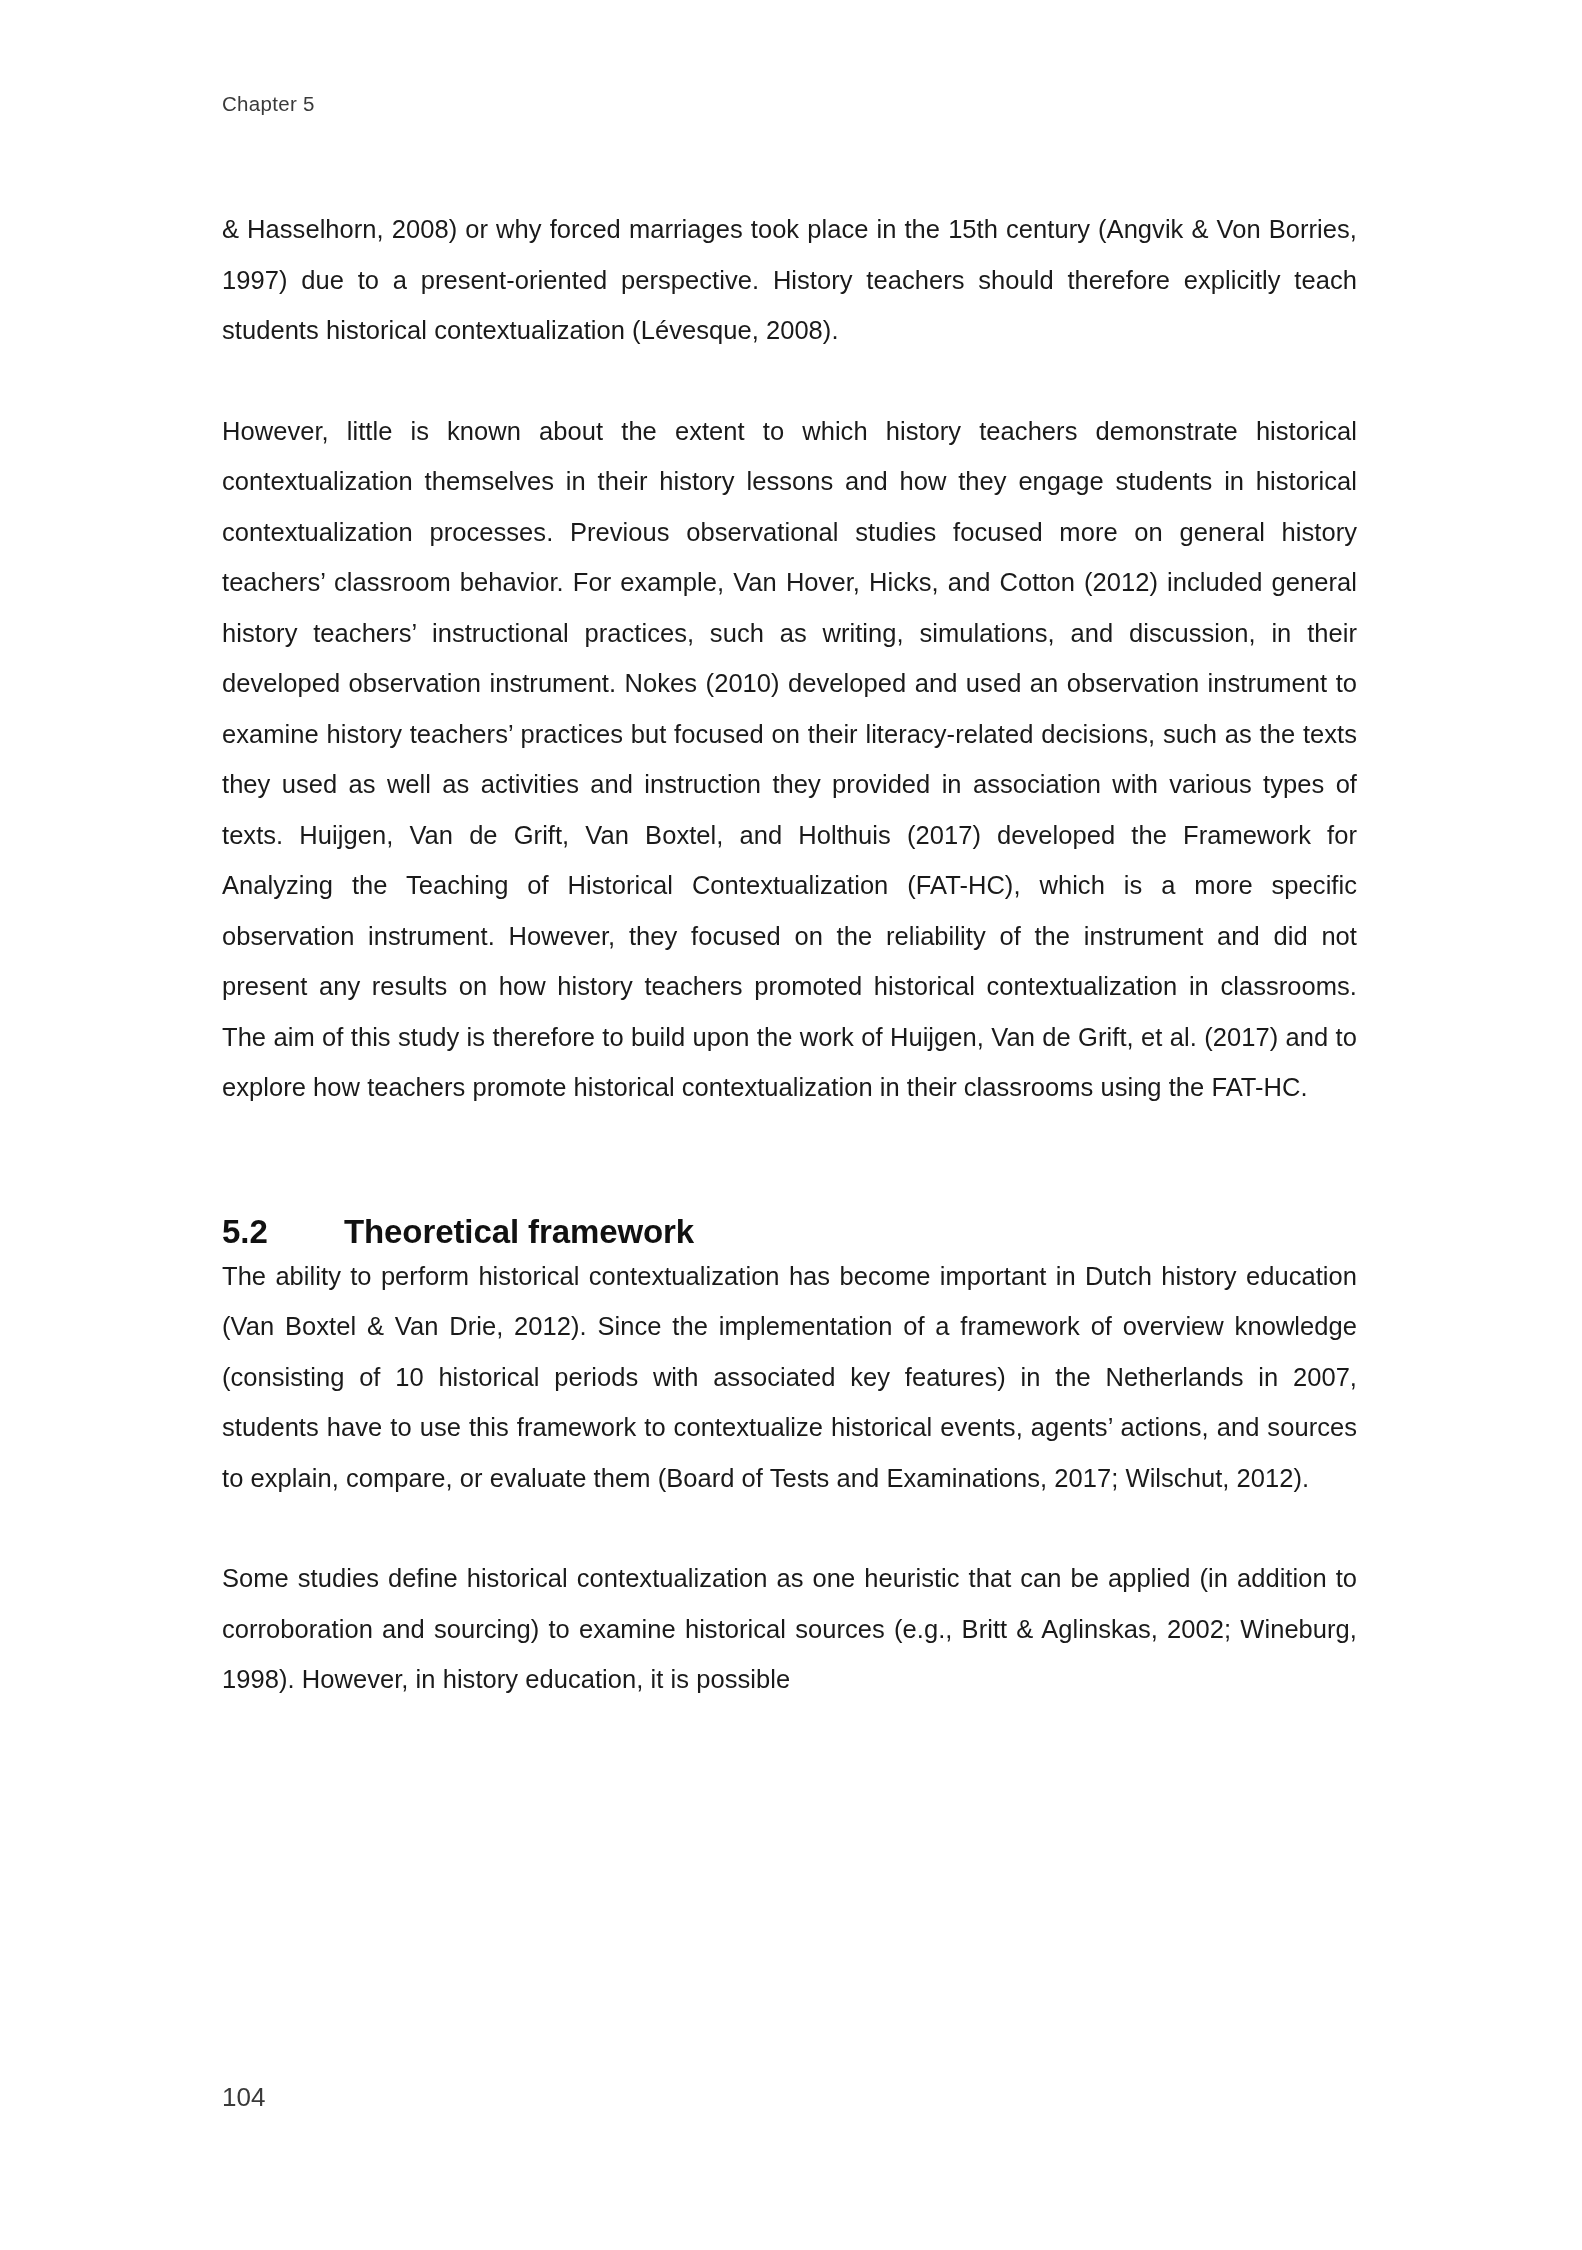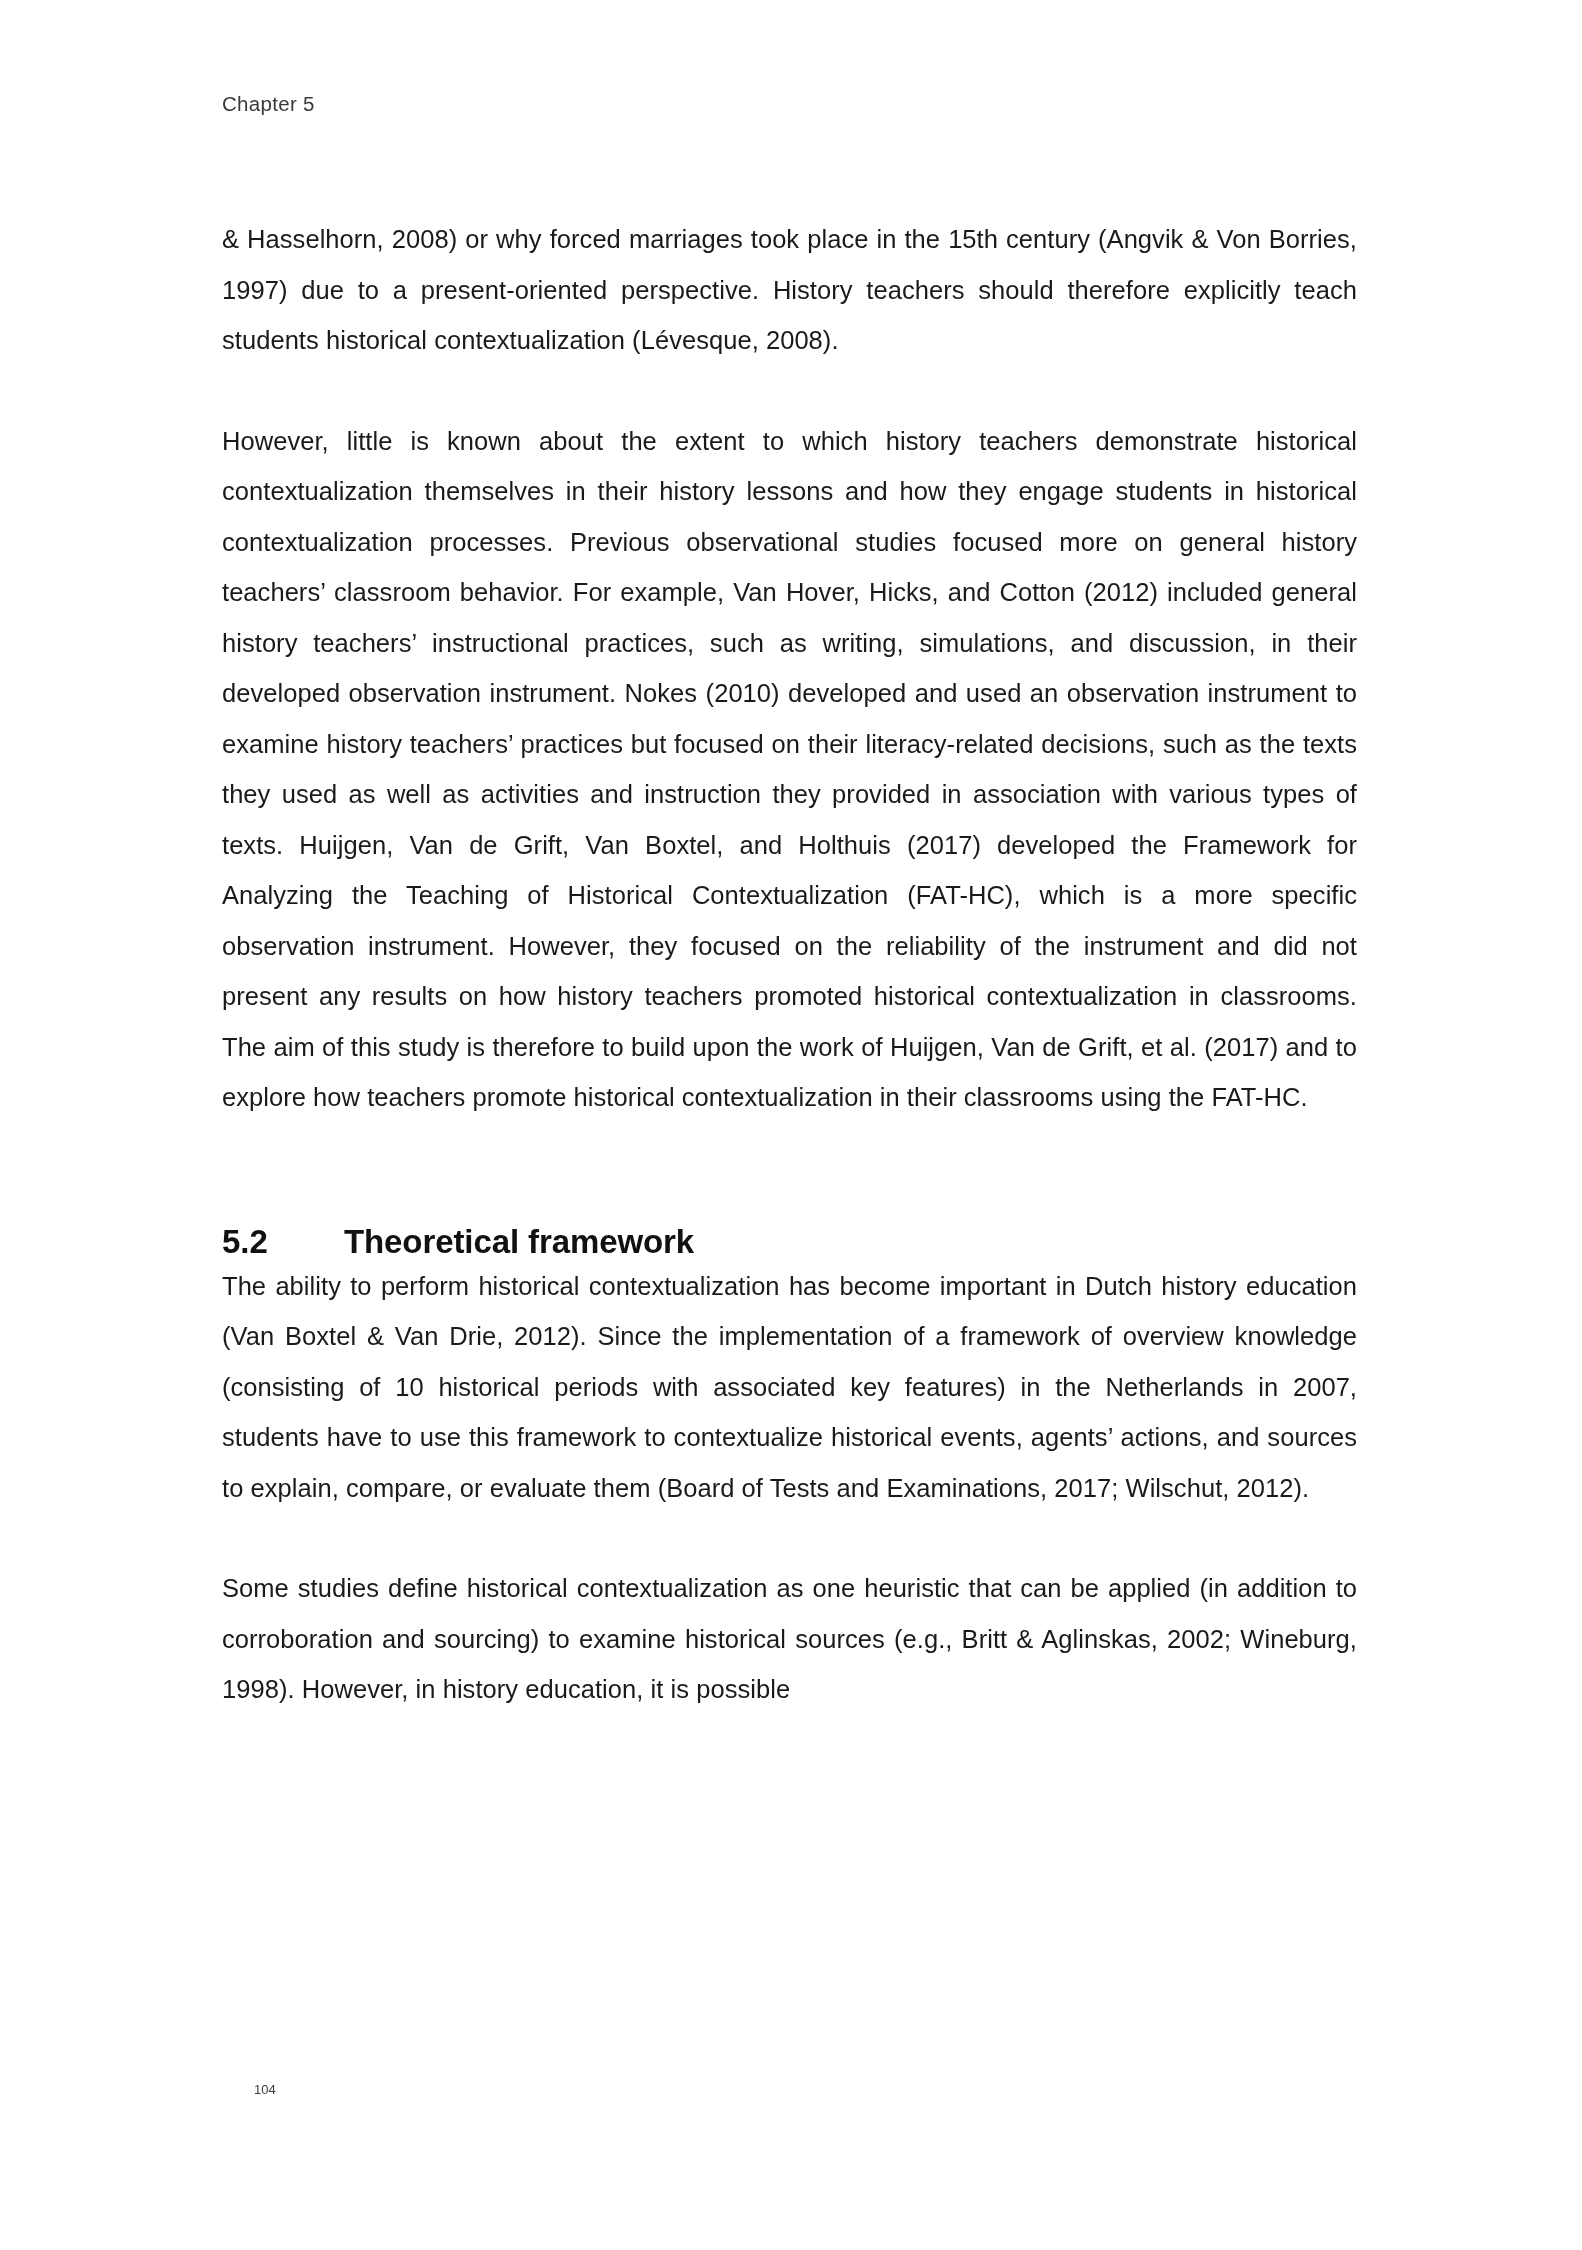--- a/index.html
+++ b/index.html
@@ -25,21 +25,21 @@
   .running-head {
     position: absolute;
     top: 92px;
     left: 222px;
     font-size: 20.5px;
     letter-spacing: 0.3px;
     color: #3a3a3a;
   }
   .content {
     position: absolute;
-    top: 214px;
+    top: 204px;
     left: 222px;
     width: 1135px;
   }
   p.body-par {
     margin: 0 0 0 0;
     font-size: 25.5px;
     line-height: 50.5px;
     text-align: justify;
     text-justify: inter-word;
     color: #1a1a1a;
@@ -84,23 +84,22 @@
   h3.subsection-title {
     margin: 0;
     font-size: 24px;
     font-weight: bold;
     color: #111111;
   }
   .folio {
     position: absolute;
     left: 222px;
     top: 2082px;
-    font-size: 13px;
+    font-size: 26px;
     color: #3a3a3a;
-    margin-left: 32px;
   }
 </style>
 </head>
 <body>
 
 <div class="page">
 
   <div class="running-head">Chapter 5</div>
 
   <div class="content">

